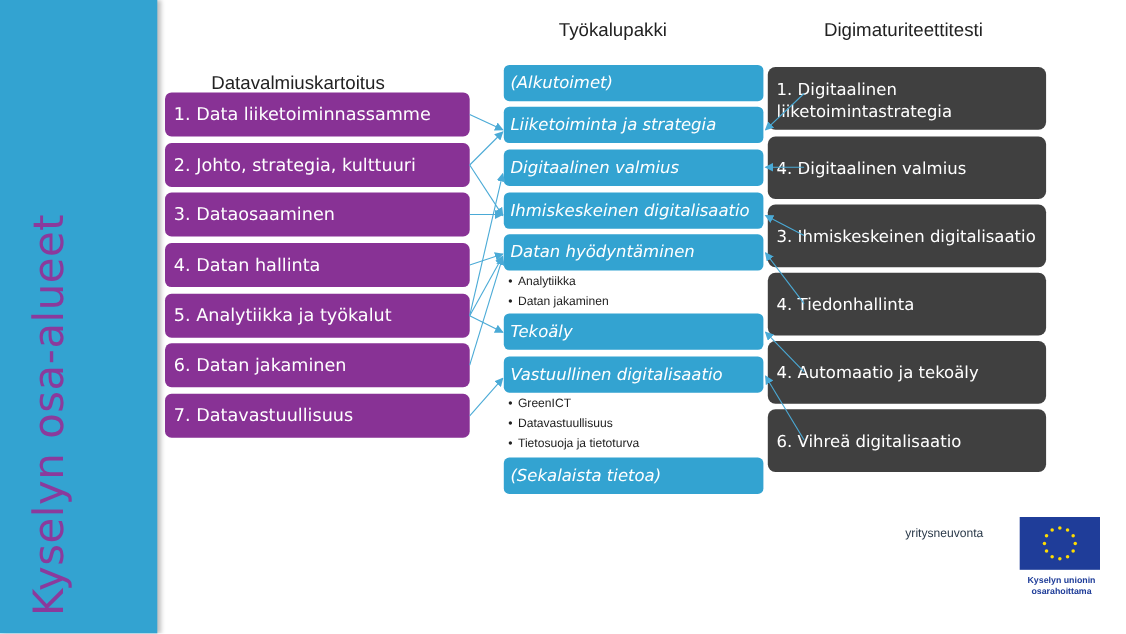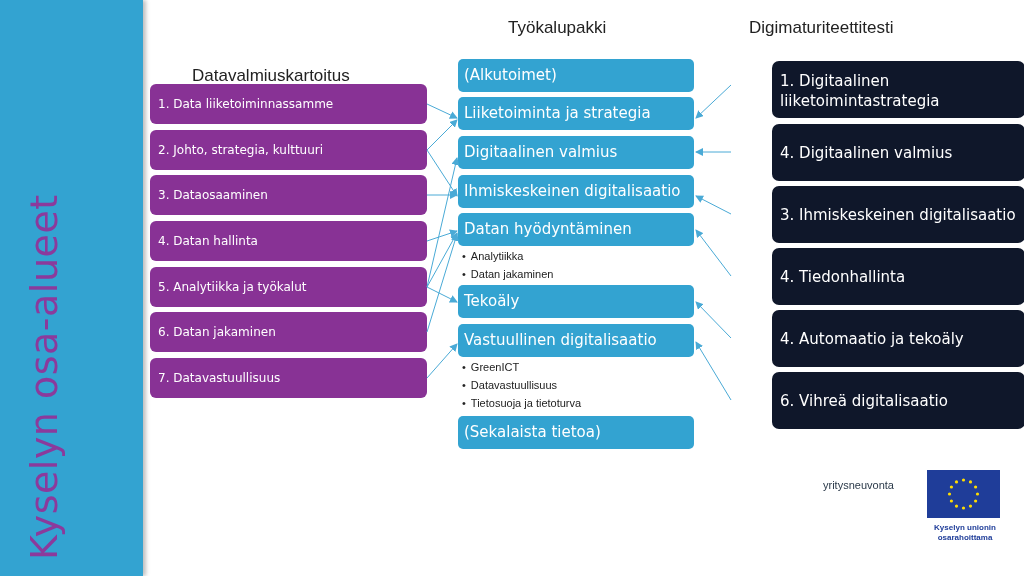--- a/index.html
+++ b/index.html
@@ -17,30 +17,30 @@
     font-family: "DejaVu Sans", sans-serif; font-weight: normal; letter-spacing: 0.5px;
     line-height: 44px;
   }
   .col-header {
     position: absolute; top: 18px; font-size: 17px; color: #222;
     font-family: "Liberation Sans", sans-serif; white-space: nowrap;
   }
   .pbox {
     position: absolute; left: 150px; width: 277px; height: 40px;
     background: #883295; border-radius: 6px; color: #ffffff;
-    font-size: 12px; line-height: 40px; padding-left: 8px; white-space: nowrap;
+    font-size: 16px; line-height: 40px; padding-left: 8px; white-space: nowrap;
   }
   .bbox {
     position: absolute; left: 458px; width: 236px; height: 33px;
     background: #33A3D1; border-radius: 5px; color: #ffffff;
-    font-size: 15px; line-height: 33px; padding-left: 6px; white-space: nowrap;
+    font-size: 15px; line-height: 33px; padding-left: 6px; white-space: nowrap; font-style: italic;
   }
   .rbox {
-    position: absolute; left: 772px; width: 253px; height: 57px;
-    background: #0f172a; border-radius: 7px; color: #ffffff;
+    position: absolute; left: 698px; width: 253px; height: 57px;
+    background: #404040; border-radius: 7px; color: #ffffff;
     font-size: 15px; padding-left: 8px; display: flex; align-items: center; line-height: 20px;
   }
   .rbox.two-line { align-items: flex-start; padding-top: 10px; }
   .sublist {
     position: absolute; left: 462px; font-size: 11px; color: #222; list-style: none;
     font-family: "Liberation Sans", sans-serif;
   }
   .sublist li { height: 18px; line-height: 18px; }
   .sublist li::before { content: "•"; margin-right: 5px; }
   svg.arrows { position: absolute; left: 0; top: 0; pointer-events: none; }

